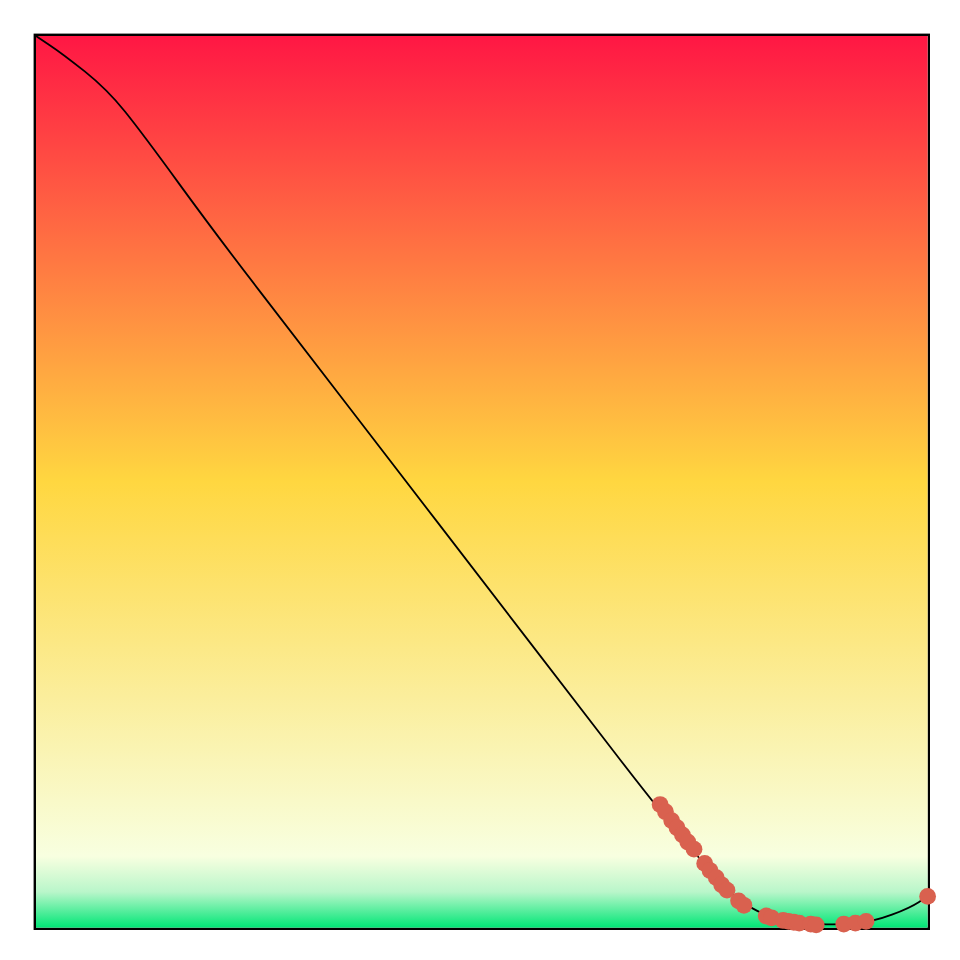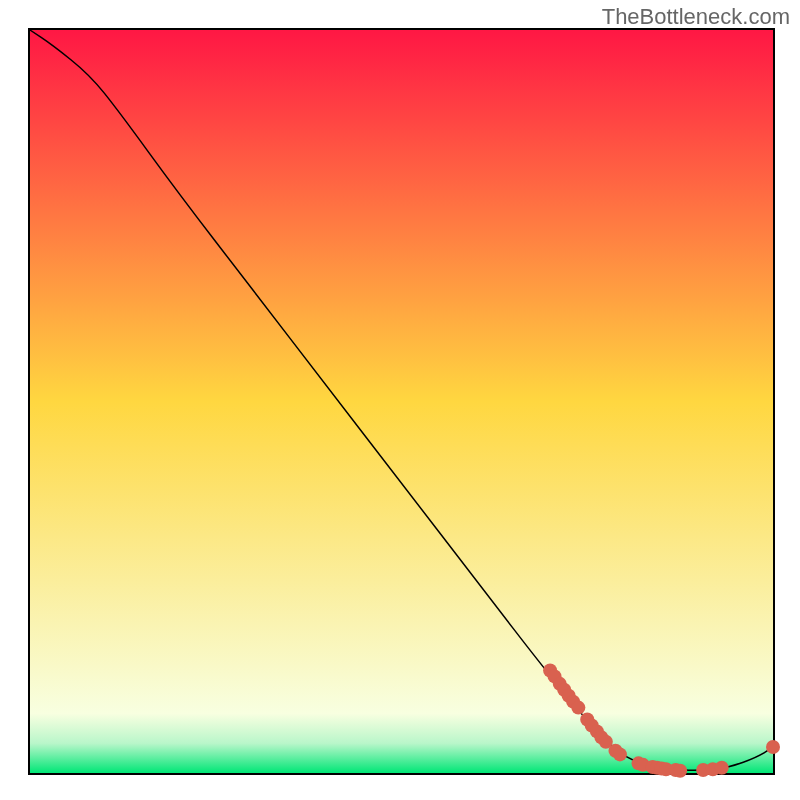--- a/index.html
+++ b/index.html
@@ -23,21 +23,20 @@
     z-index: 10;
   }
   svg {
     display: block;
   }
 </style>
 </head>
 <body>
 
 <div class="chart-container">
-  <div class="attribution">TheBottleneck.com</div>
   <svg id="chart-svg" width="800" height="800">
     <defs>
       <linearGradient id="bg-grad" x1="0" y1="0" x2="0" y2="1">
           <stop offset="0%" stop-color="#ff1744"></stop>
           <stop offset="50%" stop-color="#ffd740"></stop>
           <stop offset="92%" stop-color="#f8ffe0"></stop>
           <stop offset="96%" stop-color="#b9f6ca"></stop>
           <stop offset="100%" stop-color="#00e676"></stop>
         </linearGradient>
     </defs>

